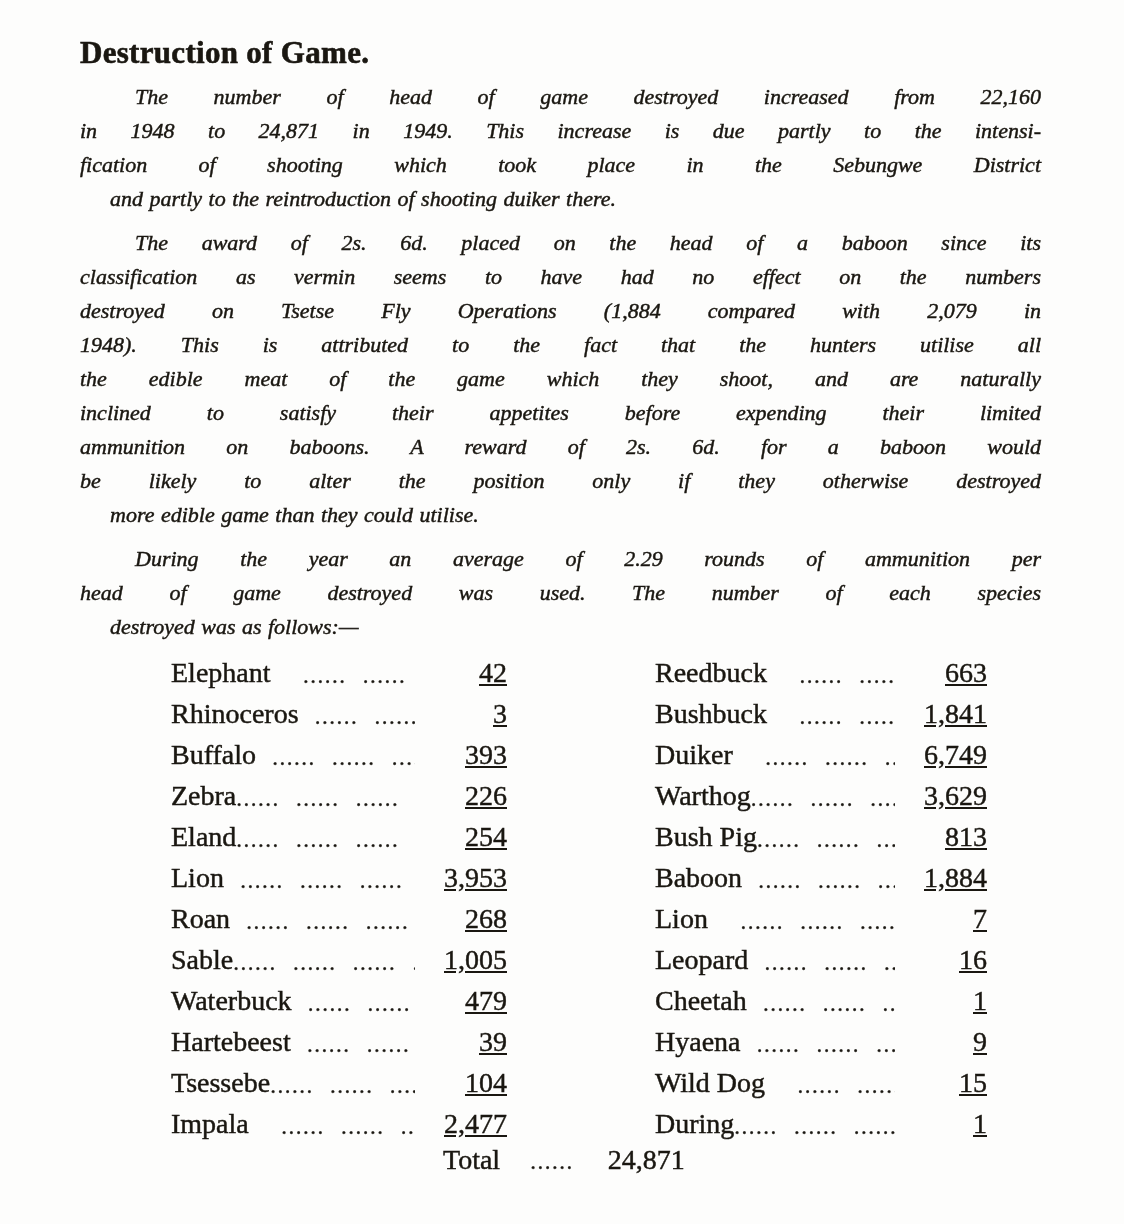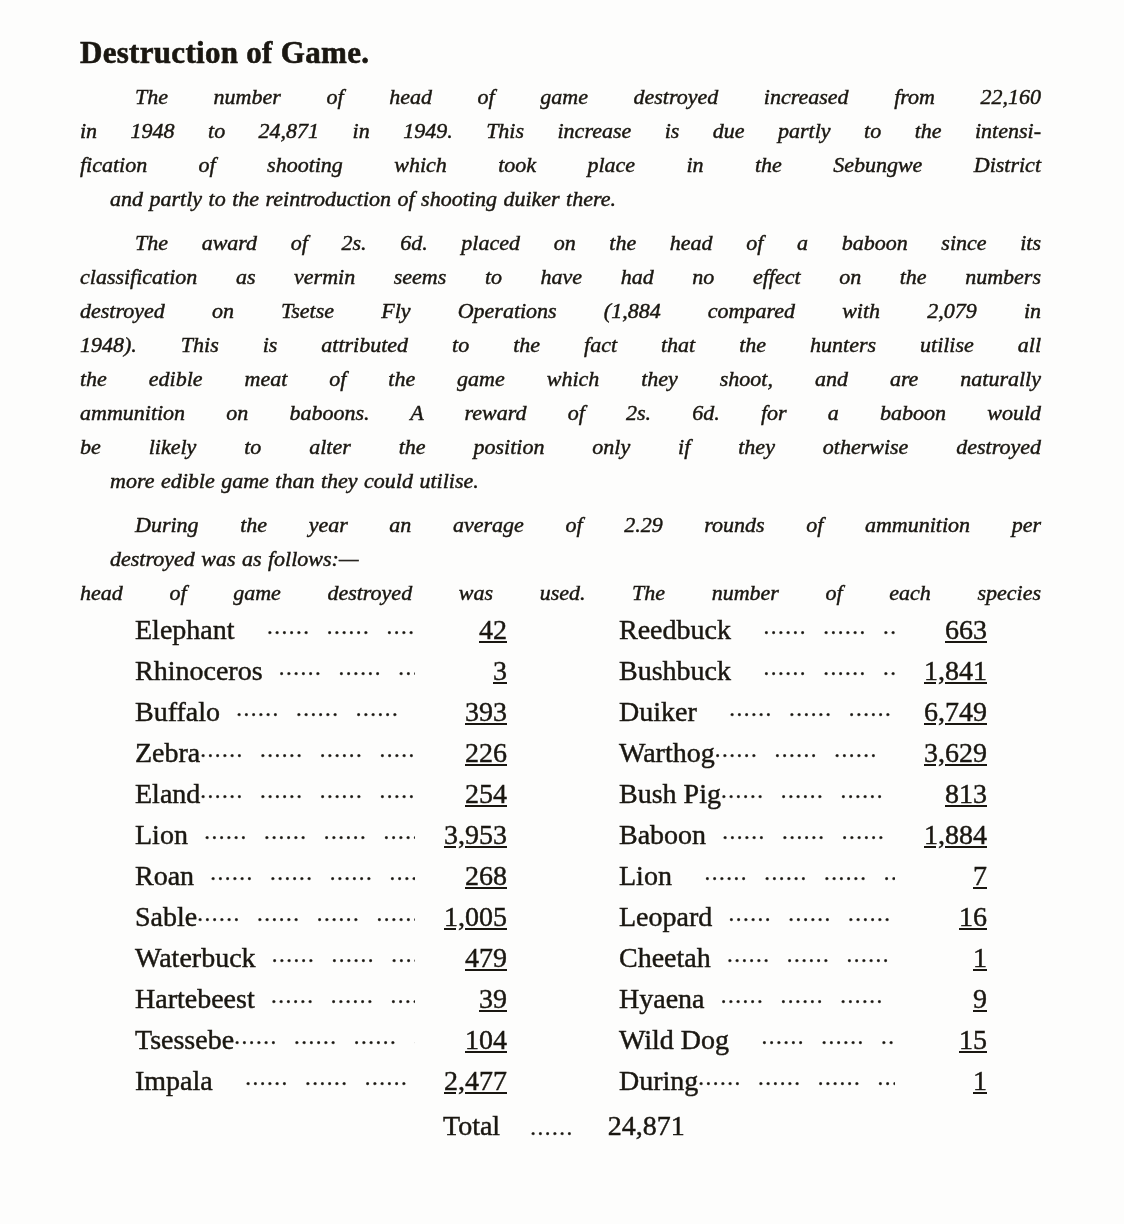--- a/index.html
+++ b/index.html
@@ -39,23 +39,24 @@
   }
   .pline.first { text-indent: 55px; }
   .pline.last { text-align-last: left; margin-left: 30px; }
 
   .game-table { margin-top: 4px; }
   .tcols { display: flex; }
   .tcol-left  { width: 372px; margin-left: 55px; }
   .tcol-right { width: 368px; margin-left: 112px; }
   .trow {
     display: flex;
-    align-items: flex-start;
+    align-items: flex-end;
     height: 41px;
     font-size: 28px;
+    margin-left: 36px;
   }
   .tname { white-space: pre; }
   .tdots {
     flex: 1;
     overflow: hidden;
     white-space: pre;
     font-size: 23px;
     letter-spacing: 1.5px;
     word-spacing: 9px;
     -webkit-text-stroke: 0.3px #1a1711;
@@ -94,29 +95,30 @@
       <div class="pline">fication of shooting which took place in the Sebungwe District</div>
       <div class="pline last">and partly to the reintroduction of shooting duiker there.</div>
     </div>
 
     <div class="para">
       <div class="pline first">The award of 2s. 6d. placed on the head of a baboon since its</div>
       <div class="pline">classification as vermin seems to have had no effect on the numbers</div>
       <div class="pline">destroyed on Tsetse Fly Operations (1,884 compared with 2,079 in</div>
       <div class="pline">1948).  This is attributed to the fact that the hunters utilise all</div>
       <div class="pline">the edible meat of the game which they shoot, and are naturally</div>
+      <div class="pline">inclined to satisfy their appetites before expending their limited</div>
       <div class="pline">ammunition on baboons.  A reward of 2s. 6d. for a baboon would</div>
       <div class="pline">be likely to alter the position only if they otherwise destroyed</div>
       <div class="pline last">more edible game than they could utilise.</div>
     </div>
 
     <div class="para">
       <div class="pline first">During the year an average of 2.29 rounds of ammunition per</div>
+      <div class="pline">head of game destroyed was used.  The number of each species</div>
       <div class="pline last">destroyed was as follows:—</div>
-      <div class="pline">head of game destroyed was used.  The number of each species</div>
     </div>
 
     <div class="game-table">
       <div class="tcols">
 
         <div class="tcol-left">
           <div class="trow">
             <span class="tname">Elephant</span>
             <span class="tdots">  ...... ...... ......</span>
             <span class="tval">42</span>

